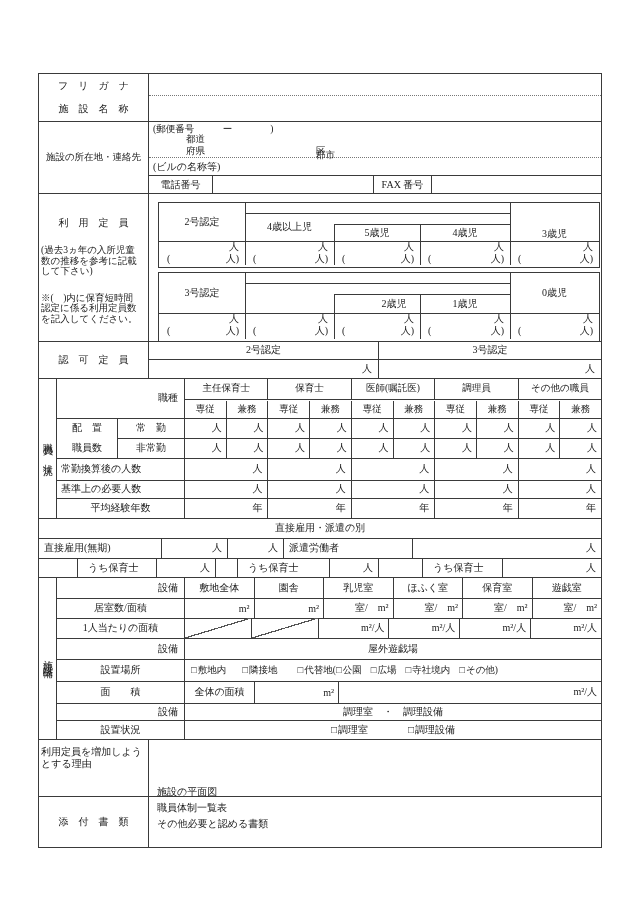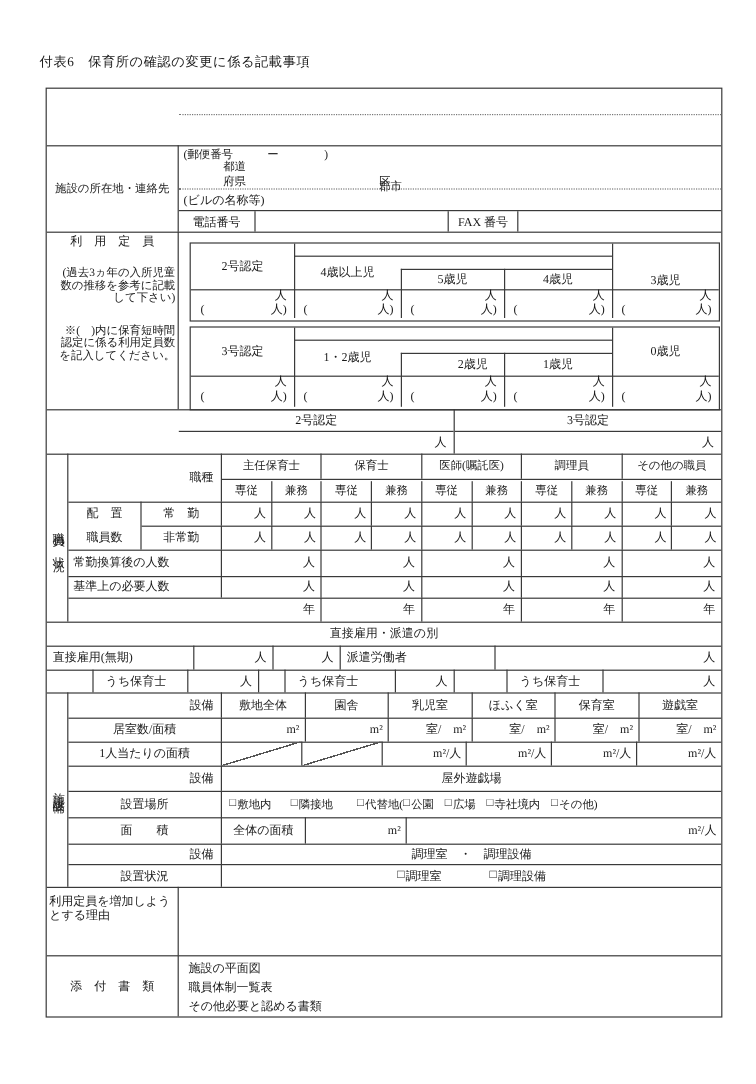--- a/index.html
+++ b/index.html
@@ -22,30 +22,33 @@
   .f1{ flex:1; }
   .title{ position:absolute; left:33px; top:44px; font-size:11px; letter-spacing:0.5px; }
   .vtext{ writing-mode:vertical-rl; text-orientation:upright; letter-spacing:3px; font-size:10px; }
   .small{ font-size:9.5px; }
   .band{ position:absolute; width:440px; border:1px solid var(--bc); background:#fff; }
   .dc1{ text-align:right; padding-right:6px; line-height:12px; }
   .dc2{ display:flex; justify-content:space-between; padding:0 6px 0 8px; line-height:12px; }
   .diag{ background:linear-gradient(to bottom right, transparent calc(50% - 0.6px), #555 calc(50% - 0.6px) calc(50% + 0.6px), transparent calc(50% + 0.6px)); }
   .cb{ display:inline-flex; align-items:center; white-space:nowrap; }
   .cb .bx{ margin-right:1px; }
-  .note{ line-height:10.5px; font-size:9.5px; padding:0 2px 0 2px;text-align:right; }
+  .note{ line-height:10.5px; font-size:9.5px; padding:0 2px 0 2px; }
 </style>
 </head>
 <body>
 
 <div class="sheet">
-  <div class="title">付表6　保育所の確認の変更に係る記載事項</div>
 
   <div class="form">
 
+    <div class="abs br" style="left:0;top:0;width:110px;height:47px">
+      <div class="c" style="height:23px">フ　リ　ガ　ナ</div>
+      <div class="c" style="height:23px">施　設　名　称</div>
+    </div>
     <div class="abs dotb" style="left:110px;top:0;width:452px;height:22px"></div>
     <div class="abs" style="left:110px;top:22px;width:452px;height:25px"></div>
 
     <div class="hl" style="left:0;top:47px;width:562px"></div>
     <div class="abs br c small" style="left:0;top:47px;width:110px;height:72px">施設の所在地・連絡先</div>
     <div class="abs dotb" style="left:110px;top:47px;width:452px;height:37px">
       <div class="abs small" style="left:4px;top:2px">(郵便番号　　　ー　　　　)</div>
       <div class="abs small" style="left:37px;top:12px">都道</div>
       <div class="abs small" style="left:37px;top:24px">府県</div>
       <div class="abs small" style="left:167px;top:28px">郡市</div>
@@ -54,21 +57,21 @@
     <div class="abs bb cv" style="left:110px;top:84px;width:452px;height:18px;padding-left:4px">(ビルの名称等)</div>
     <div class="abs flex" style="left:110px;top:102px;width:452px;height:17px">
       <div class="c" style="width:63px">電話番号</div>
       <div class="bl" style="width:160px"></div>
       <div class="bl c" style="width:57px">FAX 番号</div>
       <div class="bl f1"></div>
     </div>
 
     <div class="hl" style="left:0;top:119px;width:562px"></div>
     <div class="abs br" style="left:0;top:119px;width:110px;height:148px">
-      <div class="c" style="margin-top:1px">利　用　定　員</div>
+      <div class="c" style="margin-top:23px">利　用　定　員</div>
       <div class="note" style="margin-top:15px">
         <div>(過去3ヵ年の入所児童</div>
         <div>数の推移を参考に記載</div>
         <div>して下さい)</div>
       </div>
       <div class="note" style="margin-top:16px">
         <div>※(　)内に保育短時間</div>
         <div>認定に係る利用定員数</div>
         <div>を記入してください。</div>
       </div>
@@ -127,21 +130,20 @@
 
       <div class="band" style="left:9px;top:79px;height:68px">
         <div class="vl" style="left:86px;top:0;height:66px"></div>
         <div class="vl" style="left:351px;top:0;height:66px"></div>
         <div class="hl" style="left:86px;top:10px;width:265px"></div>
         <div class="hl" style="left:175px;top:21px;width:176px"></div>
         <div class="vl" style="left:175px;top:21px;height:45px"></div>
         <div class="vl" style="left:261px;top:21px;height:45px"></div>
         <div class="hl" style="left:0;top:40px;width:440px"></div>
         <div class="abs c" style="left:0;top:0;width:86px;height:40px">3号認定</div>
-        <div class="abs c" style="left:86px;top:10px;width:89px;height:30px">1・2歳児</div>
         <div class="abs c" style="left:192px;top:21px;width:86px;height:19px">2歳児</div>
         <div class="abs c" style="left:261px;top:21px;width:90px;height:19px">1歳児</div>
         <div class="abs c" style="left:351px;top:0;width:89px;height:40px">0歳児</div>
         <div class="abs" style="left:0;top:40px;width:86px;height:26px">
           <div class="dc1">人</div>
           <div class="dc2">
               <span>(</span>
               <span>人)</span>
             </div>
         </div>
@@ -170,20 +172,21 @@
           <div class="dc1">人</div>
           <div class="dc2">
               <span>(</span>
               <span>人)</span>
             </div>
         </div>
       </div>
     </div>
 
     <div class="hl" style="left:0;top:267px;width:562px"></div>
+    <div class="abs br c" style="left:0;top:267px;width:110px;height:37px">認　可　定　員</div>
     <div class="abs flex" style="left:110px;top:267px;width:452px;height:37px">
       <div style="width:229px;border-right:1px solid var(--bc)">
         <div class="c" style="height:18px">2号認定</div>
         <div class="bt rr" style="height:18px;padding-right:6px">人</div>
       </div>
       <div class="f1">
         <div class="c" style="height:18px">3号認定</div>
         <div class="bt rr" style="height:18px;padding-right:6px">人</div>
       </div>
     </div>
@@ -256,20 +259,21 @@
     <div class="hl" style="left:18px;top:406px;width:544px"></div>
     <div class="abs br cv" style="left:18px;top:406px;width:128px;height:18px;padding-left:4px">基準上の必要人数</div>
     <div class="abs flex" style="left:146px;top:406px;width:416px;height:18px">
       <div class="rr f1" style="padding-right:5px">人</div>
       <div class="rr f1 bl" style="padding-right:5px">人</div>
       <div class="rr f1 bl" style="padding-right:5px">人</div>
       <div class="rr f1 bl" style="padding-right:5px">人</div>
       <div class="rr f1 bl" style="padding-right:5px">人</div>
     </div>
     <div class="hl" style="left:18px;top:424px;width:544px"></div>
+    <div class="abs br c" style="left:18px;top:424px;width:128px;height:20px">平均経験年数</div>
     <div class="abs flex" style="left:146px;top:424px;width:416px;height:20px">
       <div class="rr f1" style="padding-right:5px">年</div>
       <div class="rr f1 bl" style="padding-right:5px">年</div>
       <div class="rr f1 bl" style="padding-right:5px">年</div>
       <div class="rr f1 bl" style="padding-right:5px">年</div>
       <div class="rr f1 bl" style="padding-right:5px">年</div>
     </div>
 
     <div class="hl" style="left:0;top:444px;width:562px"></div>
     <div class="abs c" style="left:0;top:444px;width:562px;height:20px">直接雇用・派遣の別</div>
@@ -384,20 +388,20 @@
 
     <div class="hl" style="left:0;top:665px;width:562px"></div>
     <div class="abs br" style="left:0;top:665px;width:110px;height:57px;padding:7px 2px 0 2px">
       <div style="line-height:12px">利用定員を増加しよう</div>
       <div style="line-height:12px">とする理由</div>
     </div>
     <div class="abs" style="left:110px;top:665px;width:452px;height:57px"></div>
 
     <div class="hl" style="left:0;top:722px;width:562px"></div>
     <div class="abs br c" style="left:0;top:722px;width:110px;height:51px">添　付　書　類</div>
-    <div class="abs" style="left:110px;top:722px;width:452px;height:51px;padding:4px 0 0 8px">
+    <div class="abs" style="left:110px;top:706px;width:452px;height:51px;padding:4px 0 0 8px">
       <div style="line-height:16px">施設の平面図</div>
       <div style="line-height:16px">職員体制一覧表</div>
       <div style="line-height:16px">その他必要と認める書類</div>
     </div>
 
   </div>
 </div>
 
 </body></html>

